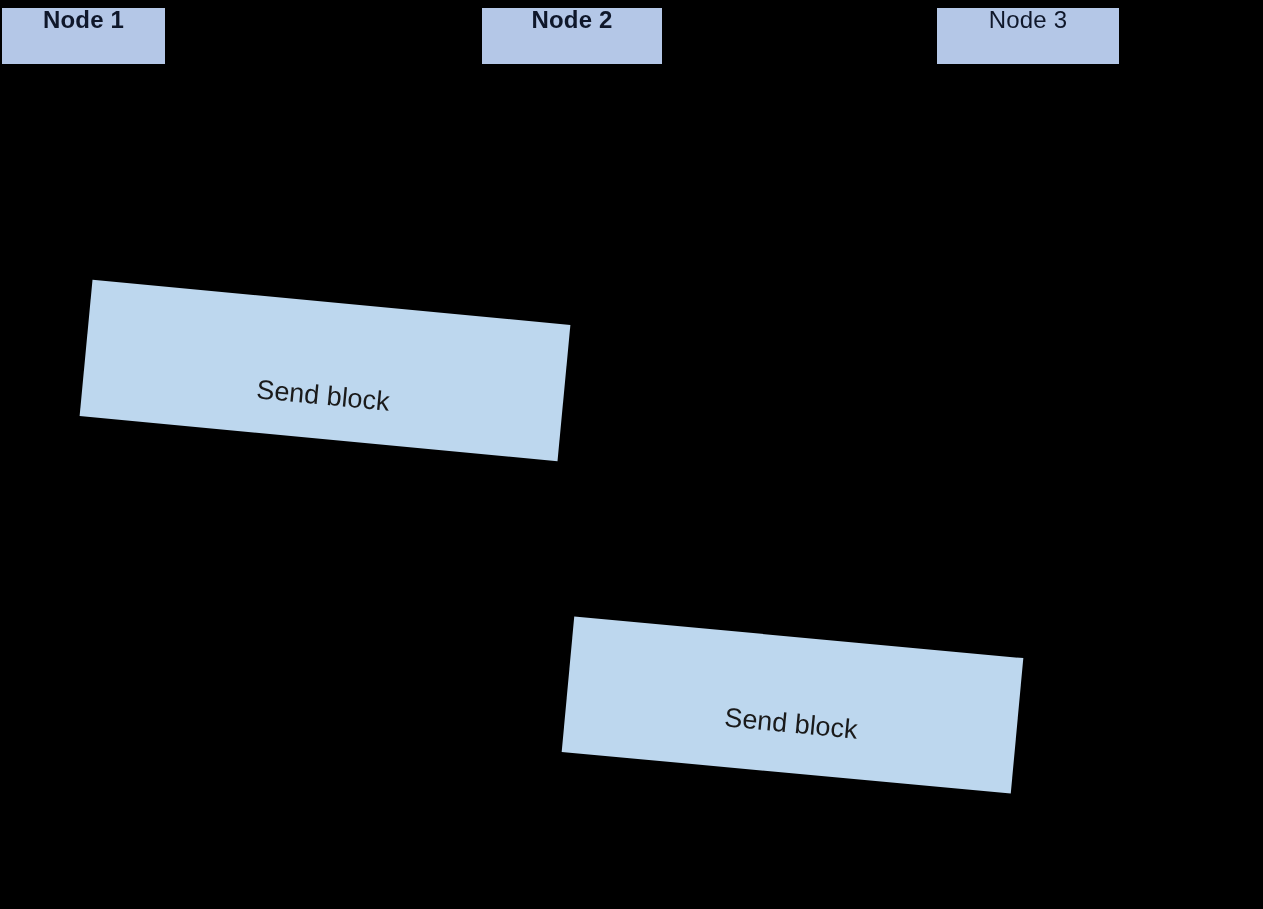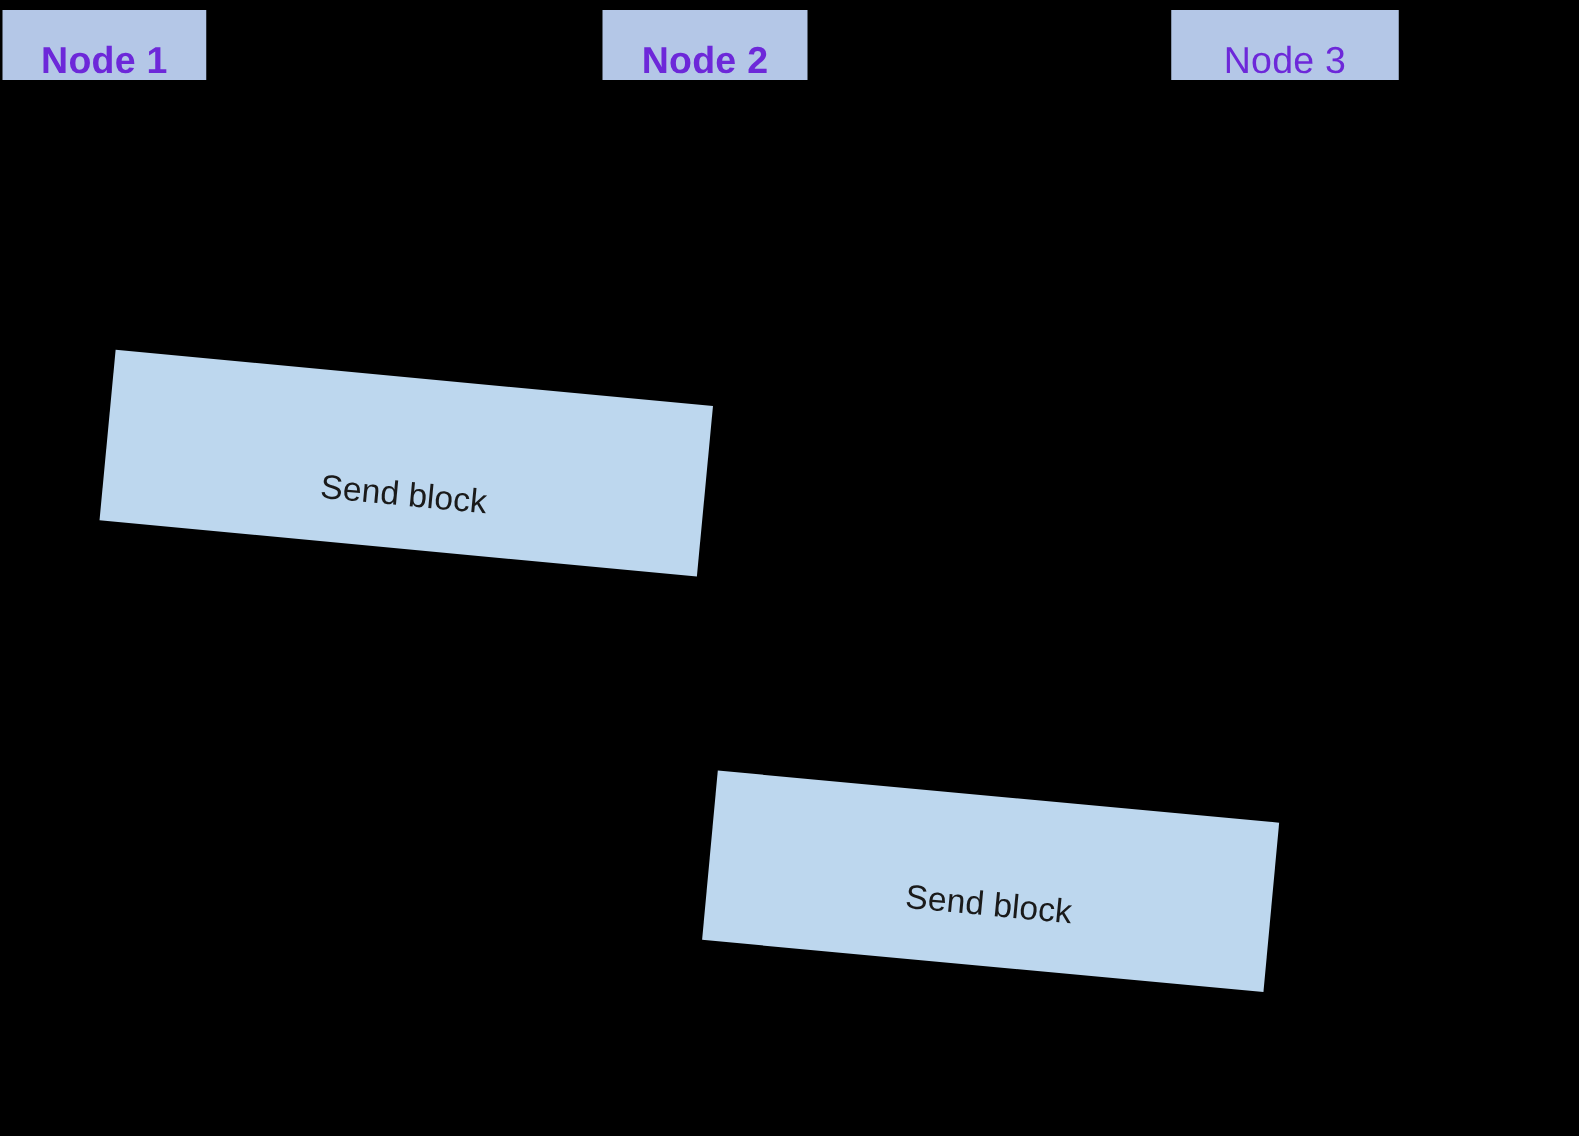--- a/index.html
+++ b/index.html
@@ -16,36 +16,36 @@
     width: 1263px;
     height: 909px;
     background: #000000;
     overflow: hidden;
   }
 
   
   .node-box {
     position: absolute;
     display: flex;
-    align-items: flex-end;
+    align-items: flex-start;
     justify-content: center;
     background: #b4c7e7;
-    color: #6d28d9;
+    color: #0f172a;
     font-family: "Liberation Sans", sans-serif;
-    font-size: 30px;
+    font-size: 24px;
     line-height: 1;
     letter-spacing: 0.2px;
     white-space: nowrap;
     box-sizing: border-box;
   }
   .node-box.bold { font-weight: bold; }
   .node-box.regular { font-weight: normal; }
 
   #node-box-1 { left: 2px;   top: 8px; width: 163px; height: 56px; }
-  #node-box-2 { left: 482px; top: 8px; width: 164px; height: 56px; }
+  #node-box-2 { left: 482px; top: 8px; width: 180px; height: 56px; }
   #node-box-3 { left: 937px; top: 8px; width: 182px; height: 56px; }
 
   
   .msg-block {
     position: absolute;
     background: #bdd7ee;
     transform-origin: 50% 50%;
   }
   .msg-block-label {
     position: absolute;

